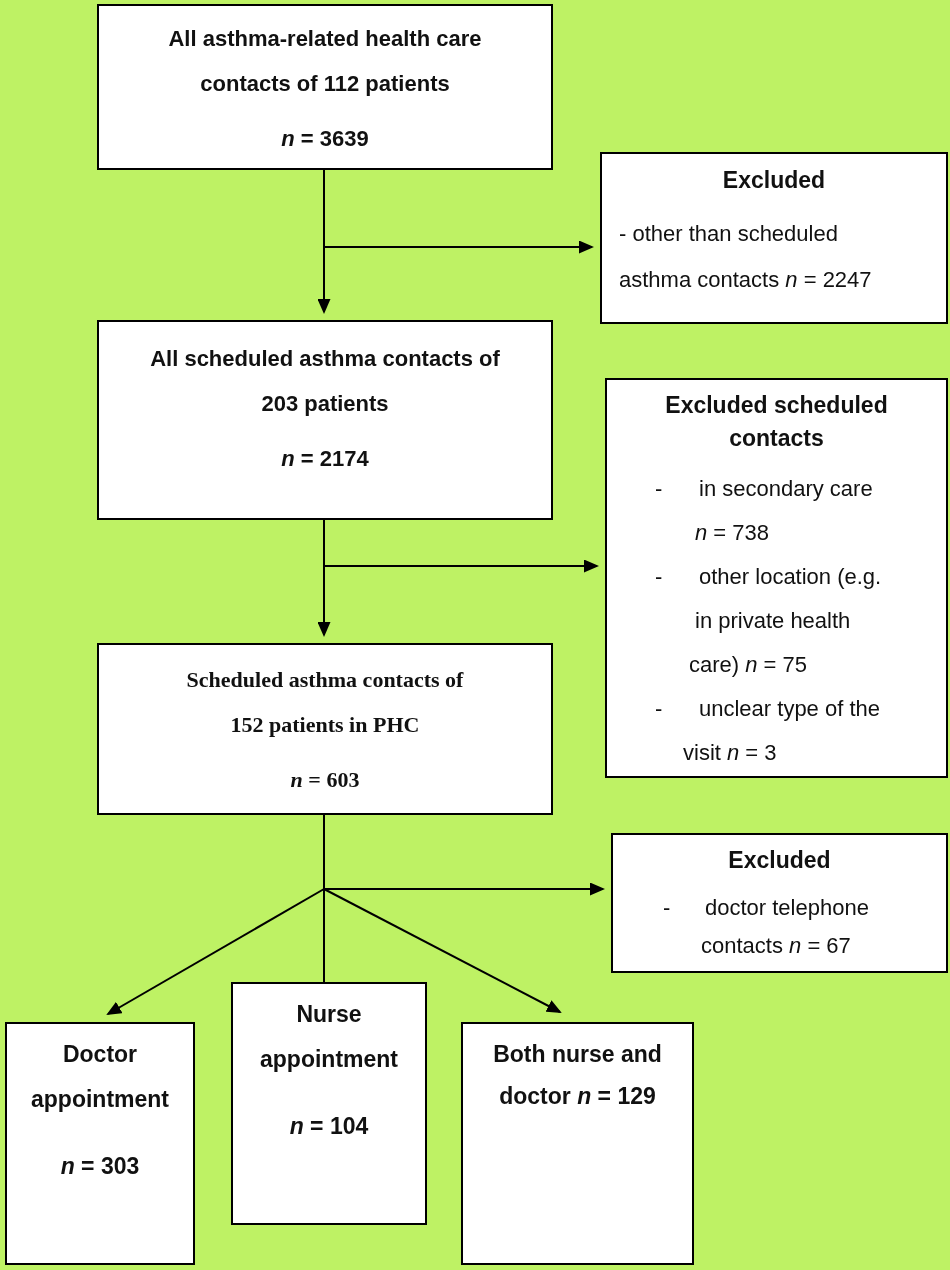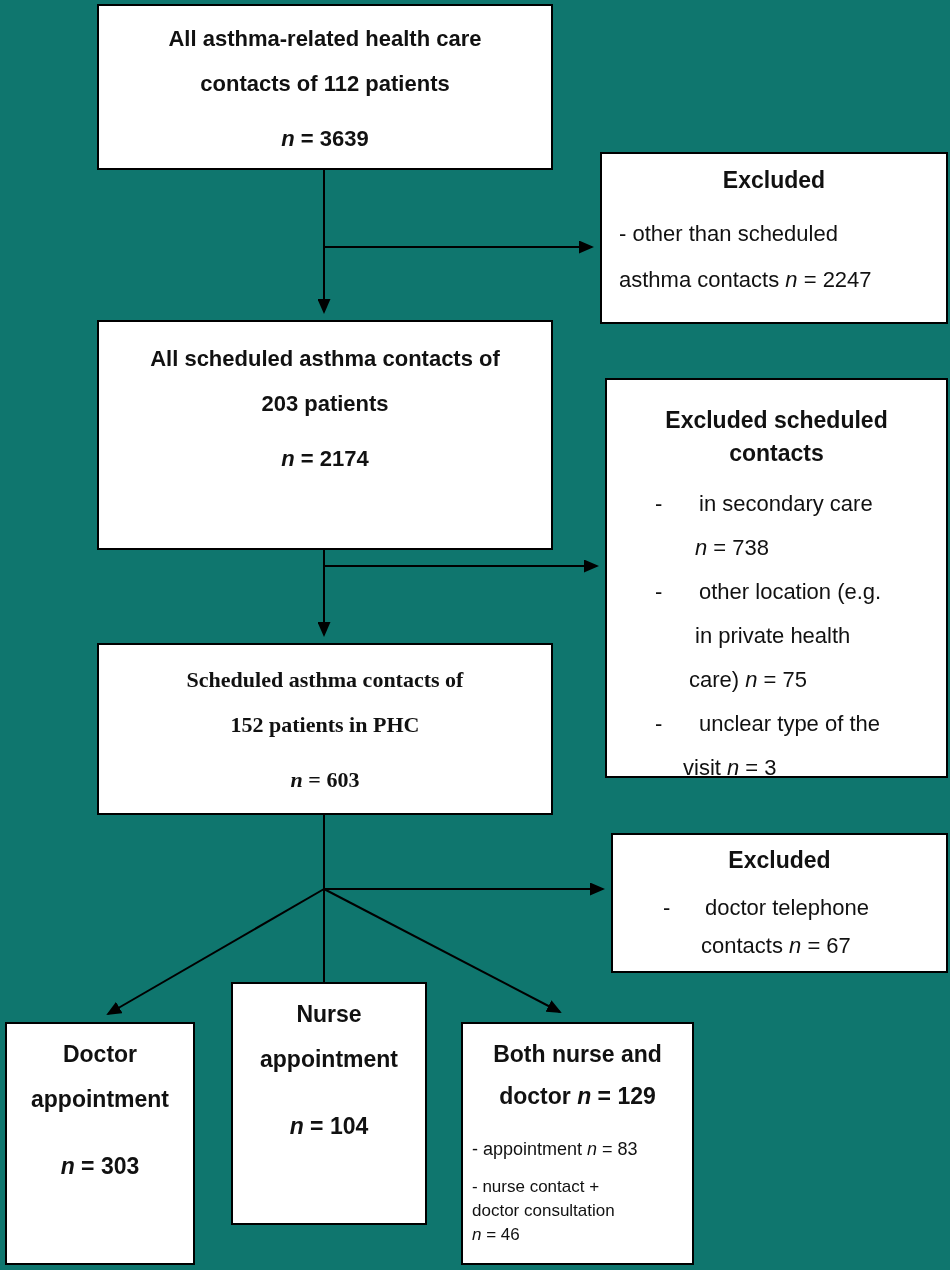--- a/index.html
+++ b/index.html
@@ -6,21 +6,21 @@
     margin: 0;
     padding: 0;
     background: #ffffff;
     font-family: "Liberation Sans", sans-serif;
     color: #111111;
   }
   .stage {
     position: relative;
     width: 950px;
     height: 1270px;
-    background: #0f766e;
+    background: #bef264;
     overflow: hidden;
   }
   .connectors {
     position: absolute;
     left: 0; top: 0;
     width: 950px; height: 1270px;
     z-index: 1;
   }
   .fbox {
     position: absolute;
@@ -84,27 +84,27 @@
   </div>
 
   <div class="fbox" style="left:600px; top:152px; width:348px; height:172px; padding-top:11px;">
     <div class="x-title"><span>Excluded</span></div>
     <div class="excl1-body">
       <div><span>- other than scheduled</span></div>
       <div><span>asthma contacts </span><span class="n">n</span><span> = 2247</span></div>
     </div>
   </div>
 
-  <div class="fbox main-box" style="left:97px; top:320px; width:456px; height:230px; padding-top:14px;">
+  <div class="fbox main-box" style="left:97px; top:320px; width:456px; height:200px; padding-top:14px;">
     <div class="bt"><span>All scheduled asthma contacts of</span></div>
     <div class="bt"><span>203 patients</span></div>
     <div class="nline"><span class="n">n</span><span> = 2174</span></div>
   </div>
 
-  <div class="fbox" style="left:605px; top:378px; width:343px; height:400px; padding-top:24px;">
+  <div class="fbox" style="left:605px; top:378px; width:343px; height:400px; padding-top:9px;">
     <div class="x-title x-title-tight"><span>Excluded scheduled</span></div>
     <div class="x-title x-title-tight"><span>contacts</span></div>
     <div style="margin-top:12px;">
       <div class="row ind-a"><span class="dash">-</span><span>in secondary care</span></div>
       <div class="row ind-b"><span class="n">n</span><span> = 738</span></div>
       <div class="row ind-a"><span class="dash">-</span><span>other location (e.g.</span></div>
       <div class="row ind-b"><span>in private health</span></div>
       <div class="row ind-c"><span>care) </span><span class="n">n</span><span> = 75</span></div>
       <div class="row ind-a"><span class="dash">-</span><span>unclear type of the</span></div>
       <div class="row ind-d"><span>visit </span><span class="n">n</span><span> = 3</span></div>
@@ -133,23 +133,15 @@
 
   <div class="fbox main-box bottom-box" style="left:231px; top:982px; width:196px; height:243px; padding-top:8px;">
     <div class="bt"><span>Nurse</span></div>
     <div class="bt"><span>appointment</span></div>
     <div class="nline"><span class="n">n</span><span> = 104</span></div>
   </div>
 
   <div class="fbox main-box both-box" style="left:461px; top:1022px; width:233px; height:243px; padding-top:9px;">
     <div class="bt"><span>Both nurse and</span></div>
     <div class="bt"><span>doctor </span><span class="n">n</span><span> = 129</span></div>
-    <div class="both-items" style="font-weight:normal;">
-      <div class="both-item1"><span>- appointment </span><span class="n">n</span><span> = 83</span></div>
-      <div class="both-item2">
-        <div><span>- nurse contact +</span></div>
-        <div><span>doctor consultation</span></div>
-        <div><span class="n">n</span><span> = 46</span></div>
-      </div>
-    </div>
   </div>
 
 </div>
 
 </body></html>

